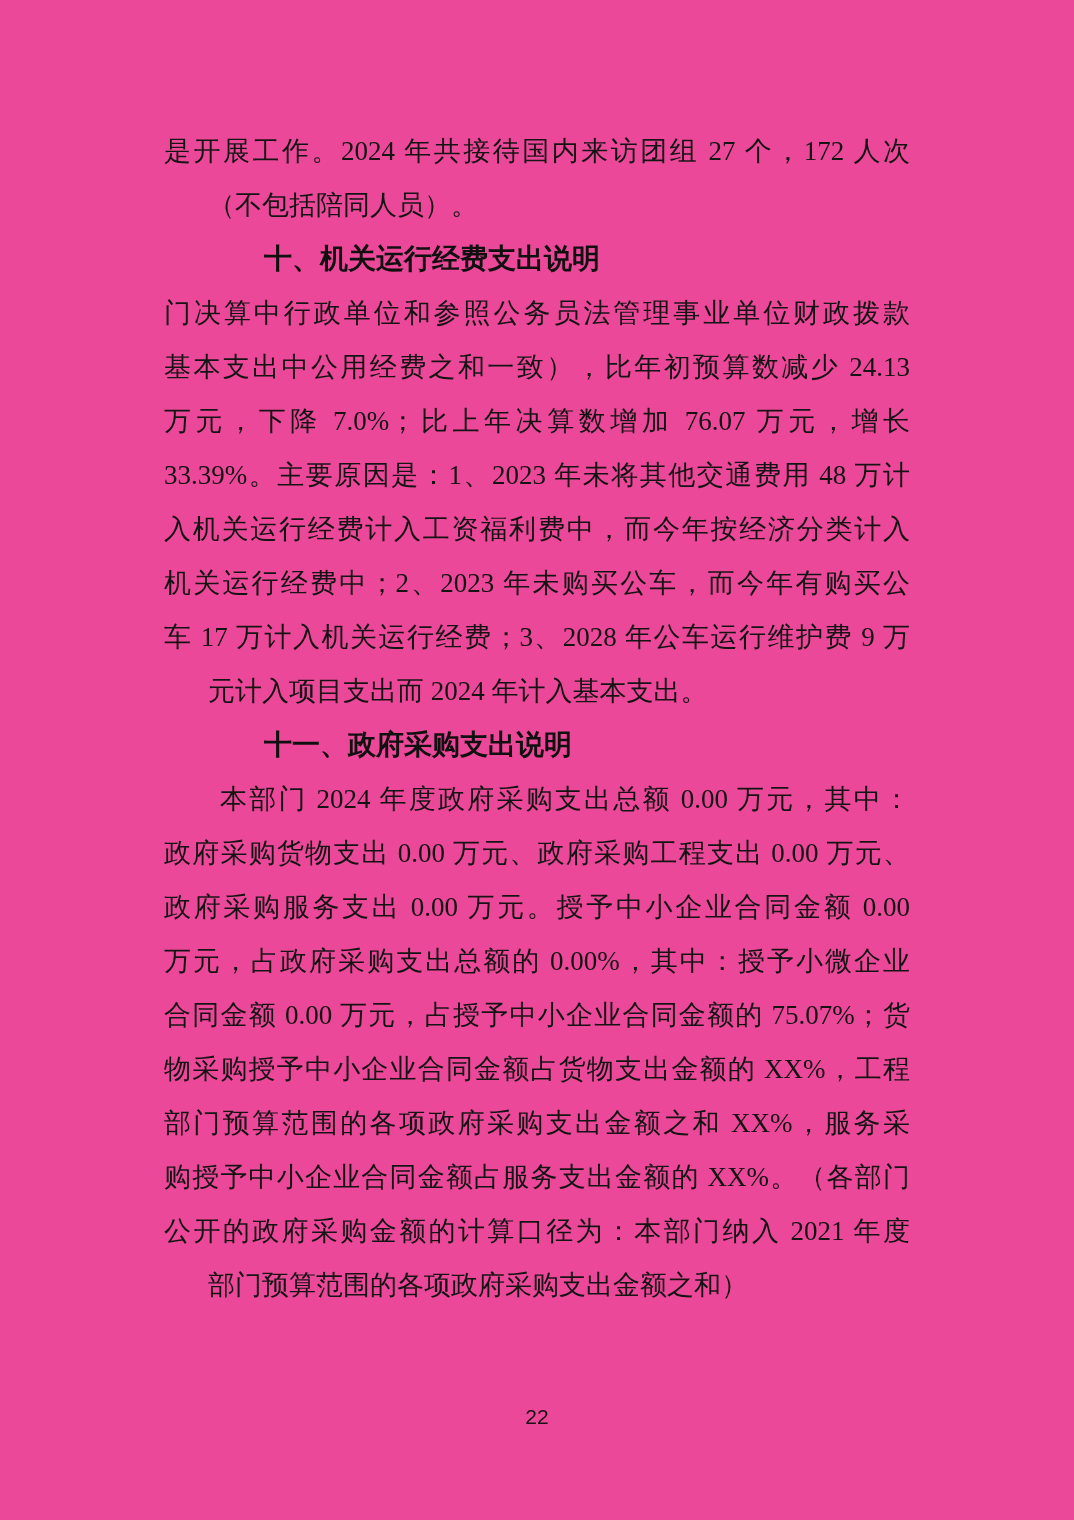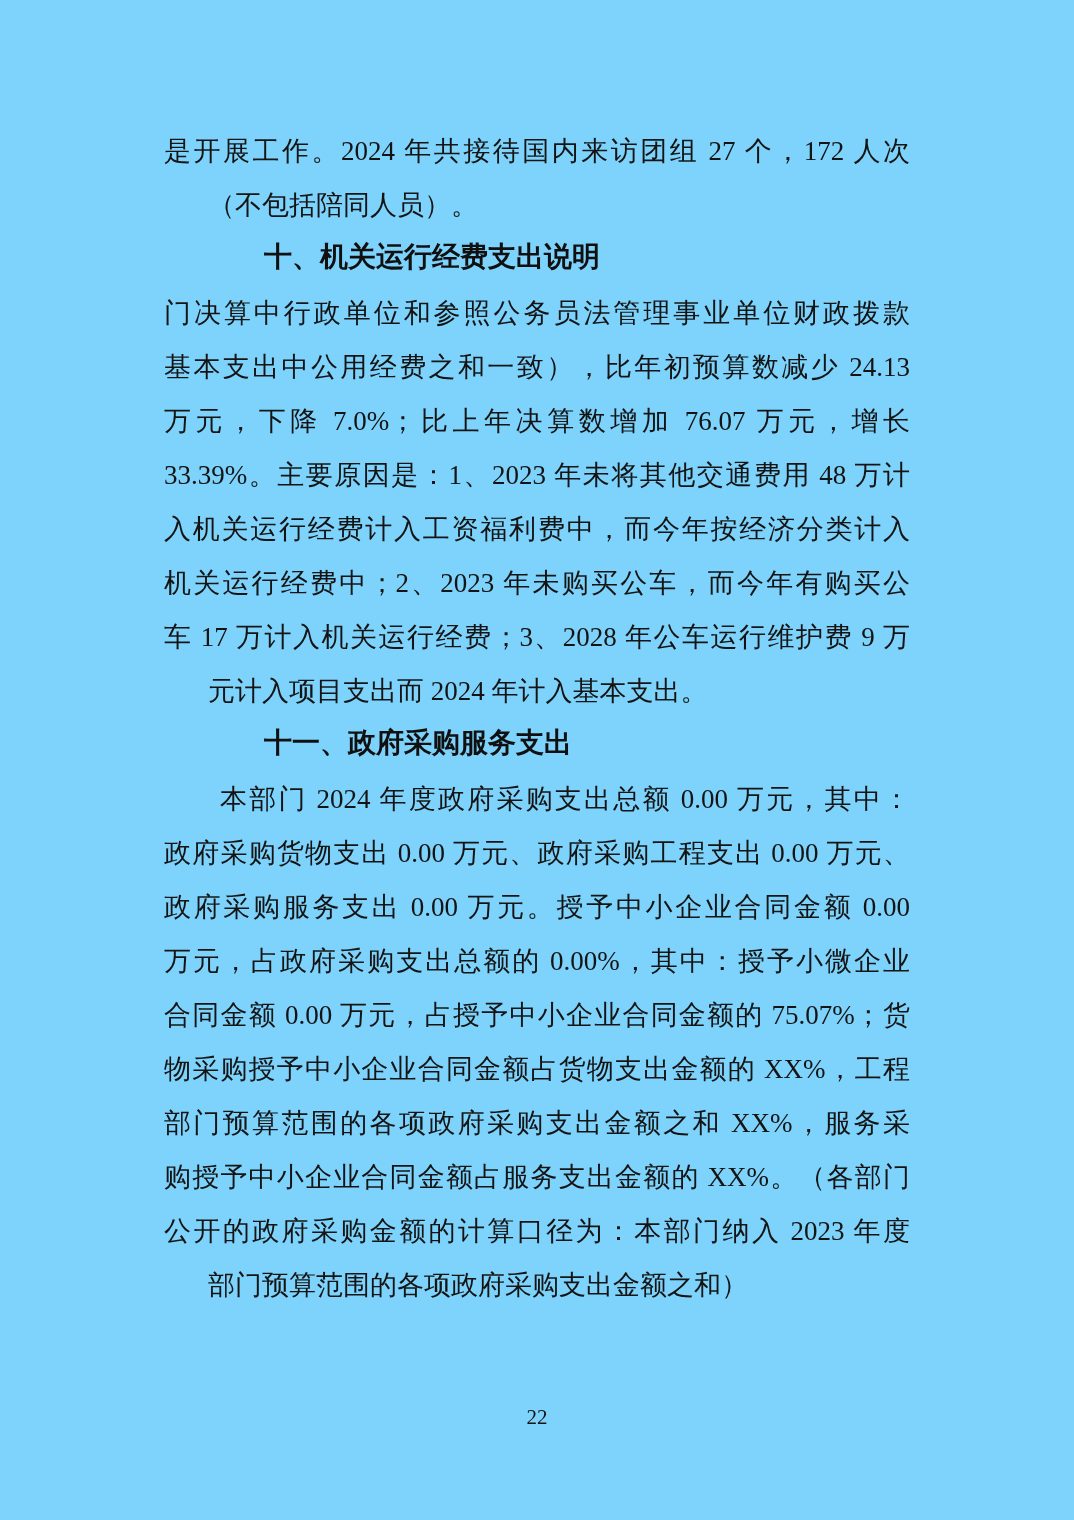--- a/index.html
+++ b/index.html
@@ -4,21 +4,21 @@
 <style>
   html, body {
     margin: 0;
     padding: 0;
     background: #ffffff;
   }
   .page {
     position: relative;
     width: 1074px;
     height: 1520px;
-    background: #7dd3fc;
+    background: #ec4899;
     overflow: hidden;
   }
   .doc-body {
     position: absolute;
     left: 164px;
     top: 124px;
     width: 746px;
   }
   .line {
     height: 54px;
@@ -35,62 +35,62 @@
   }
   .line.left {
     text-align: left;
     text-align-last: left;
     margin-left: 44px;
   }
   .line.indent {
     text-indent: 56px;
   }
   .line.heading {
-    font-family: Liberation Mono, monospace;
+    font-family: Liberation Serif, serif;
     font-weight: 700;
     font-size: 28px;
     padding-left: 56px;
     text-align: left;
     text-align-last: left;
     color: #101010;
   }
   .page-footer {
     position: absolute;
     top: 1404px;
     left: 0;
     width: 1074px;
     text-align: center;
     font-size: 21px;
     line-height: 26px;
     color: #141414;
-    font-family: Liberation Serif, serif;
+    font-family: Liberation Sans, sans-serif;
   }
 </style>
 </head>
 <body>
 
 <div class="page">
   <div class="doc-body">
       <div class="line body just">是开展工作。2024 年共接待国内来访团组 27 个，172 人次</div>
       <div class="line body left">（不包括陪同人员）。</div>
       <div class="line heading left">十、机关运行经费支出说明</div>
       <div class="line body just">门决算中行政单位和参照公务员法管理事业单位财政拨款</div>
       <div class="line body just">基本支出中公用经费之和一致），比年初预算数减少 24.13</div>
       <div class="line body just">万元，下降 7.0%；比上年决算数增加 76.07 万元，增长</div>
       <div class="line body just">33.39%。主要原因是：1、2023 年未将其他交通费用 48 万计</div>
       <div class="line body just">入机关运行经费计入工资福利费中，而今年按经济分类计入</div>
       <div class="line body just">机关运行经费中；2、2023 年未购买公车，而今年有购买公</div>
       <div class="line body just">车 17 万计入机关运行经费；3、2028 年公车运行维护费 9 万</div>
       <div class="line body left">元计入项目支出而 2024 年计入基本支出。</div>
-      <div class="line heading left">十一、政府采购服务支出</div>
+      <div class="line heading left">十一、政府采购支出说明</div>
       <div class="line body just indent">本部门 2024 年度政府采购支出总额 0.00 万元，其中：</div>
       <div class="line body just">政府采购货物支出 0.00 万元、政府采购工程支出 0.00 万元、</div>
       <div class="line body just">政府采购服务支出 0.00 万元。授予中小企业合同金额 0.00</div>
       <div class="line body just">万元，占政府采购支出总额的 0.00%，其中：授予小微企业</div>
       <div class="line body just">合同金额 0.00 万元，占授予中小企业合同金额的 75.07%；货</div>
       <div class="line body just">物采购授予中小企业合同金额占货物支出金额的 XX%，工程</div>
       <div class="line body just">部门预算范围的各项政府采购支出金额之和 XX%，服务采</div>
       <div class="line body just">购授予中小企业合同金额占服务支出金额的 XX%。（各部门</div>
-      <div class="line body just">公开的政府采购金额的计算口径为：本部门纳入 2023 年度</div>
+      <div class="line body just">公开的政府采购金额的计算口径为：本部门纳入 2021 年度</div>
       <div class="line body left">部门预算范围的各项政府采购支出金额之和）</div>
     </div>
   <div class="page-footer">22</div>
 </div>
 
 </body></html>

